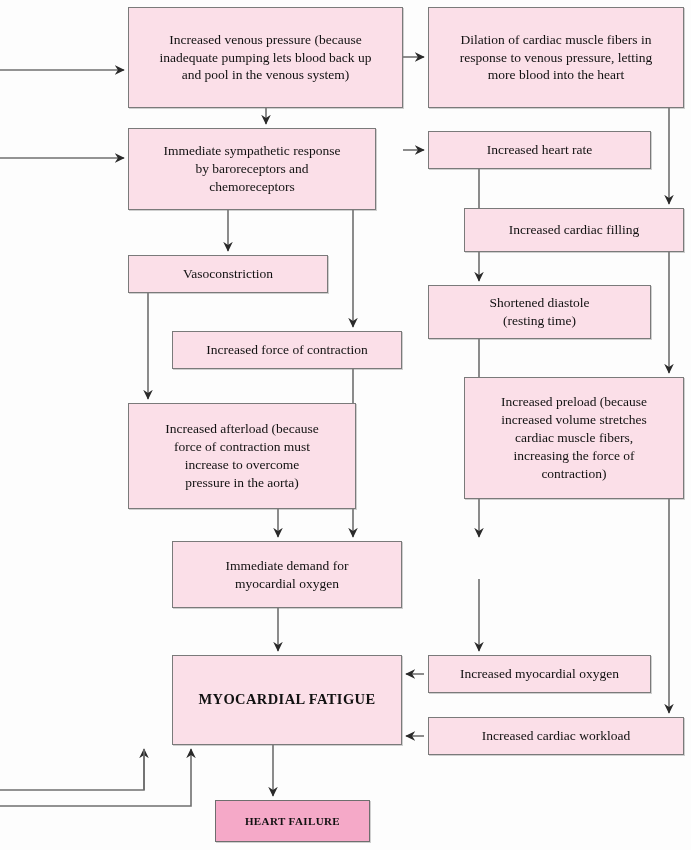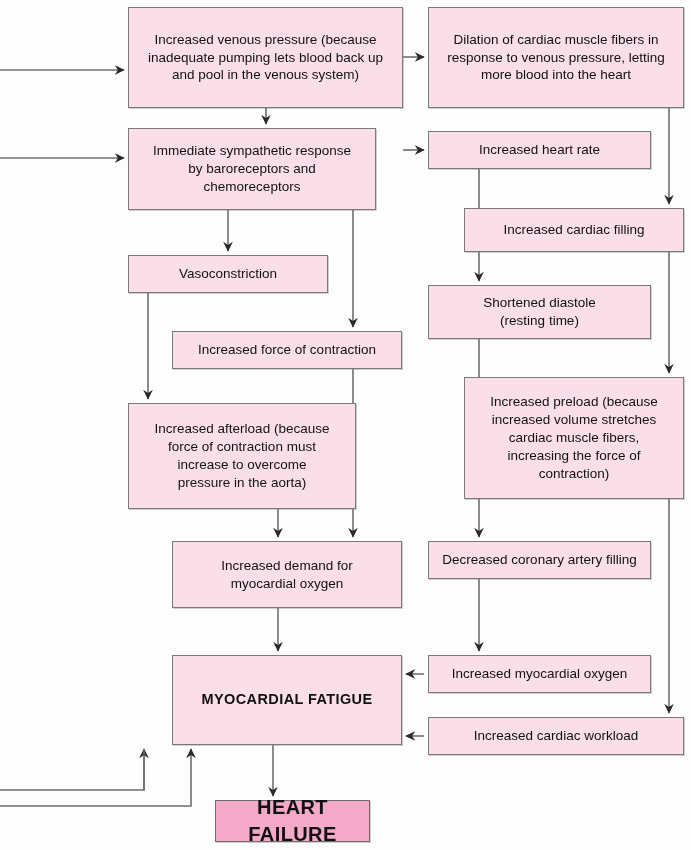--- a/index.html
+++ b/index.html
@@ -5,21 +5,21 @@
   html, body {
     margin: 0;
     padding: 0;
     background: #ffffff;
   }
   #canvas {
     position: relative;
     width: 691px;
     height: 850px;
     background: #fdfdfd;
-    font-family: Liberation Sans, sans-serif;
+    font-family: Liberation Serif, serif;
     overflow: hidden;
   }
   svg.wires {
     position: absolute;
     left: 0;
     top: 0;
     width: 691px;
     height: 850px;
     pointer-events: none;
   }
@@ -39,21 +39,21 @@
     box-shadow: 1px 1px 0 rgba(120,120,120,0.35);
   }
   .node.strong {
     font-weight: bold;
     letter-spacing: 0.4px;
     font-size: 14.5px;
   }
   .node.terminal {
     background: #f5a9c8;
     font-weight: bold;
-    font-size: 20px;
+    font-size: 11px;
     letter-spacing: 0.4px;
     border-color: #6e6e6e;
     justify-content: flex-end;
   }
   .node span { display: block; width: 100%; white-space: pre-line; }
 </style>
 </head>
 <body>
 
 <div id="canvas" style="background: rgb(253, 253, 253);">
@@ -137,25 +137,22 @@
 cardiac muscle fibers,
 increasing the force of
 contraction)</span>
   </div>
   <div class="node" style="left: 128px; top: 403px; width: 228px; height: 106px;">
     <span>Increased afterload (because
 force of contraction must
 increase to overcome
 pressure in the aorta)</span>
   </div>
-  <div class="node" style="left: 428px; top: 541px; width: 223px; height: 38px;">
-    <span>Decreased coronary artery filling</span>
-  </div>
   <div class="node" style="left: 172px; top: 541px; width: 230px; height: 67px;">
-    <span>Increased demand for
+    <span>Immediate demand for
 myocardial oxygen</span>
   </div>
   <div class="node" style="left: 428px; top: 655px; width: 223px; height: 38px;">
     <span>Increased myocardial oxygen</span>
   </div>
   <div class="node strong" style="left: 172px; top: 655px; width: 230px; height: 90px;">
     <span>MYOCARDIAL FATIGUE</span>
   </div>
   <div class="node" style="left: 428px; top: 717px; width: 256px; height: 38px;">
     <span>Increased cardiac workload</span>

